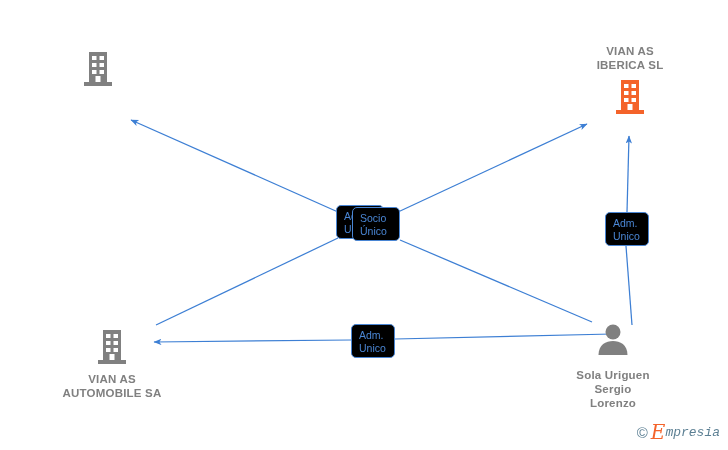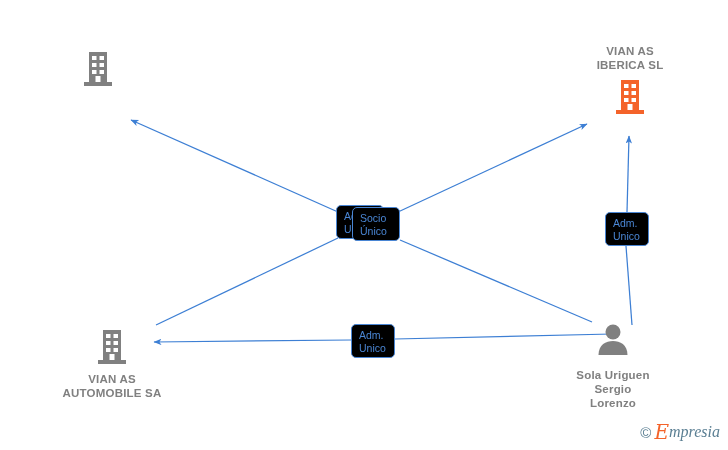--- a/index.html
+++ b/index.html
@@ -75,23 +75,23 @@
     color: #5b7f93;
   }
   #watermark .brand-e {
     font-family: "DejaVu Serif", serif;
     font-style: italic;
     font-size: 20px;
     color: #f4632a;
     line-height: 1;
   }
   #watermark .brand-rest {
-    font-family: Liberation Serif, serif;
+    font-family: Liberation Mono, monospace;
     font-style: italic;
-    font-size: 16px;
+    font-size: 13px;
     color: #5b7f93;
     line-height: 1;
     margin-left: -3px;
   }
 </style>
 </head>
 <body>
 
 <div id="canvas">
 

